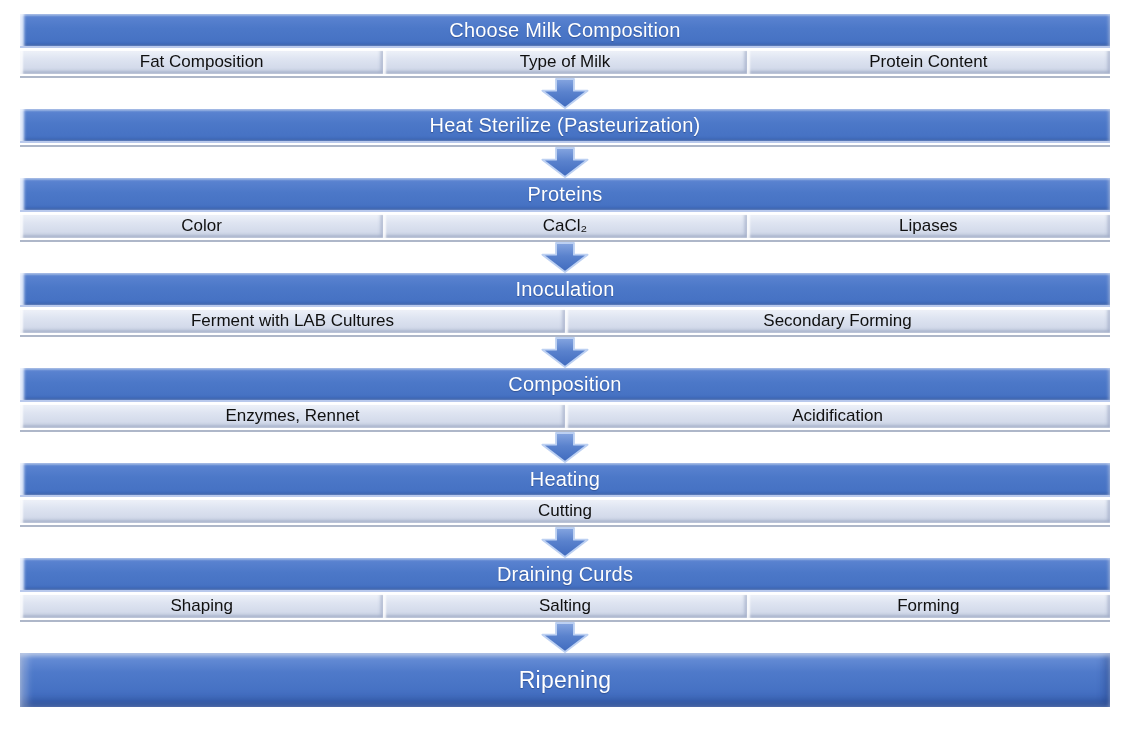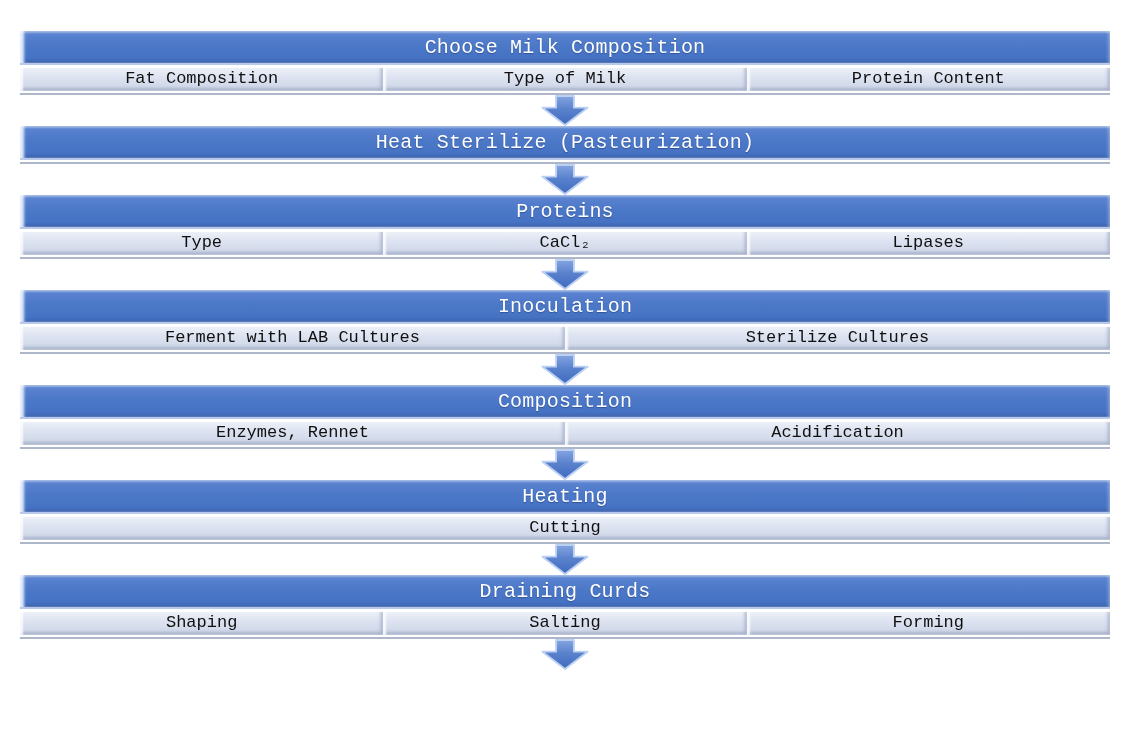--- a/index.html
+++ b/index.html
@@ -1,23 +1,23 @@
 <!DOCTYPE html>
 <html><head>
 <meta charset="utf-8">
 <style>
   html, body { margin: 0; padding: 0; background: #ffffff; }
   .canvas {
     position: relative;
     width: 1127px;
     height: 740px;
     box-sizing: border-box;
-    padding: 31px 17px 0 20px;
+    padding: 14px 17px 0 20px;
     background: #ffffff;
-    font-family: Liberation Mono, monospace;
+    font-family: Liberation Sans, sans-serif;
     display: flex;
     flex-direction: column;
     overflow: hidden;
   }
   .step-group { display: flex; flex-direction: column; }
   .step-header {
     height: 32px;
     display: flex;
     align-items: center;
     justify-content: center;
@@ -107,38 +107,38 @@
 
   <div class="arrow-wrap">
     <svg width="52" height="31" viewBox="0 0 52 33">
       <path d="M16.5 1 H35.5 V13.5 H50 L26 32 L2 13.5 H16.5 Z" fill="url(#arrowGrad)" stroke="#bcd0f2" stroke-width="2" stroke-linejoin="round"></path>
     </svg>
   </div>
 
   <div class="step-group">
     <div class="step-header">Proteins</div>
     <div class="items">
-        <div class="item">Type</div>
+        <div class="item">Color</div>
         <div class="item">CaCl₂</div>
         <div class="item">Lipases</div>
       </div>
     <div class="baseline"></div>
   </div>
 
   <div class="arrow-wrap">
     <svg width="52" height="31" viewBox="0 0 52 33">
       <path d="M16.5 1 H35.5 V13.5 H50 L26 32 L2 13.5 H16.5 Z" fill="url(#arrowGrad)" stroke="#bcd0f2" stroke-width="2" stroke-linejoin="round"></path>
     </svg>
   </div>
 
   <div class="step-group">
     <div class="step-header">Inoculation</div>
     <div class="items">
         <div class="item">Ferment with LAB Cultures</div>
-        <div class="item">Sterilize Cultures</div>
+        <div class="item">Secondary Forming</div>
       </div>
     <div class="baseline"></div>
   </div>
 
   <div class="arrow-wrap">
     <svg width="52" height="31" viewBox="0 0 52 33">
       <path d="M16.5 1 H35.5 V13.5 H50 L26 32 L2 13.5 H16.5 Z" fill="url(#arrowGrad)" stroke="#bcd0f2" stroke-width="2" stroke-linejoin="round"></path>
     </svg>
   </div>
 
@@ -180,13 +180,17 @@
       </div>
     <div class="baseline"></div>
   </div>
 
   <div class="arrow-wrap">
     <svg width="52" height="31" viewBox="0 0 52 33">
       <path d="M16.5 1 H35.5 V13.5 H50 L26 32 L2 13.5 H16.5 Z" fill="url(#arrowGrad)" stroke="#bcd0f2" stroke-width="2" stroke-linejoin="round"></path>
     </svg>
   </div>
 
+  <div class="step-group">
+    <div class="step-header final">Ripening</div>
+
+  </div>
 </div>
 
 </body></html>

